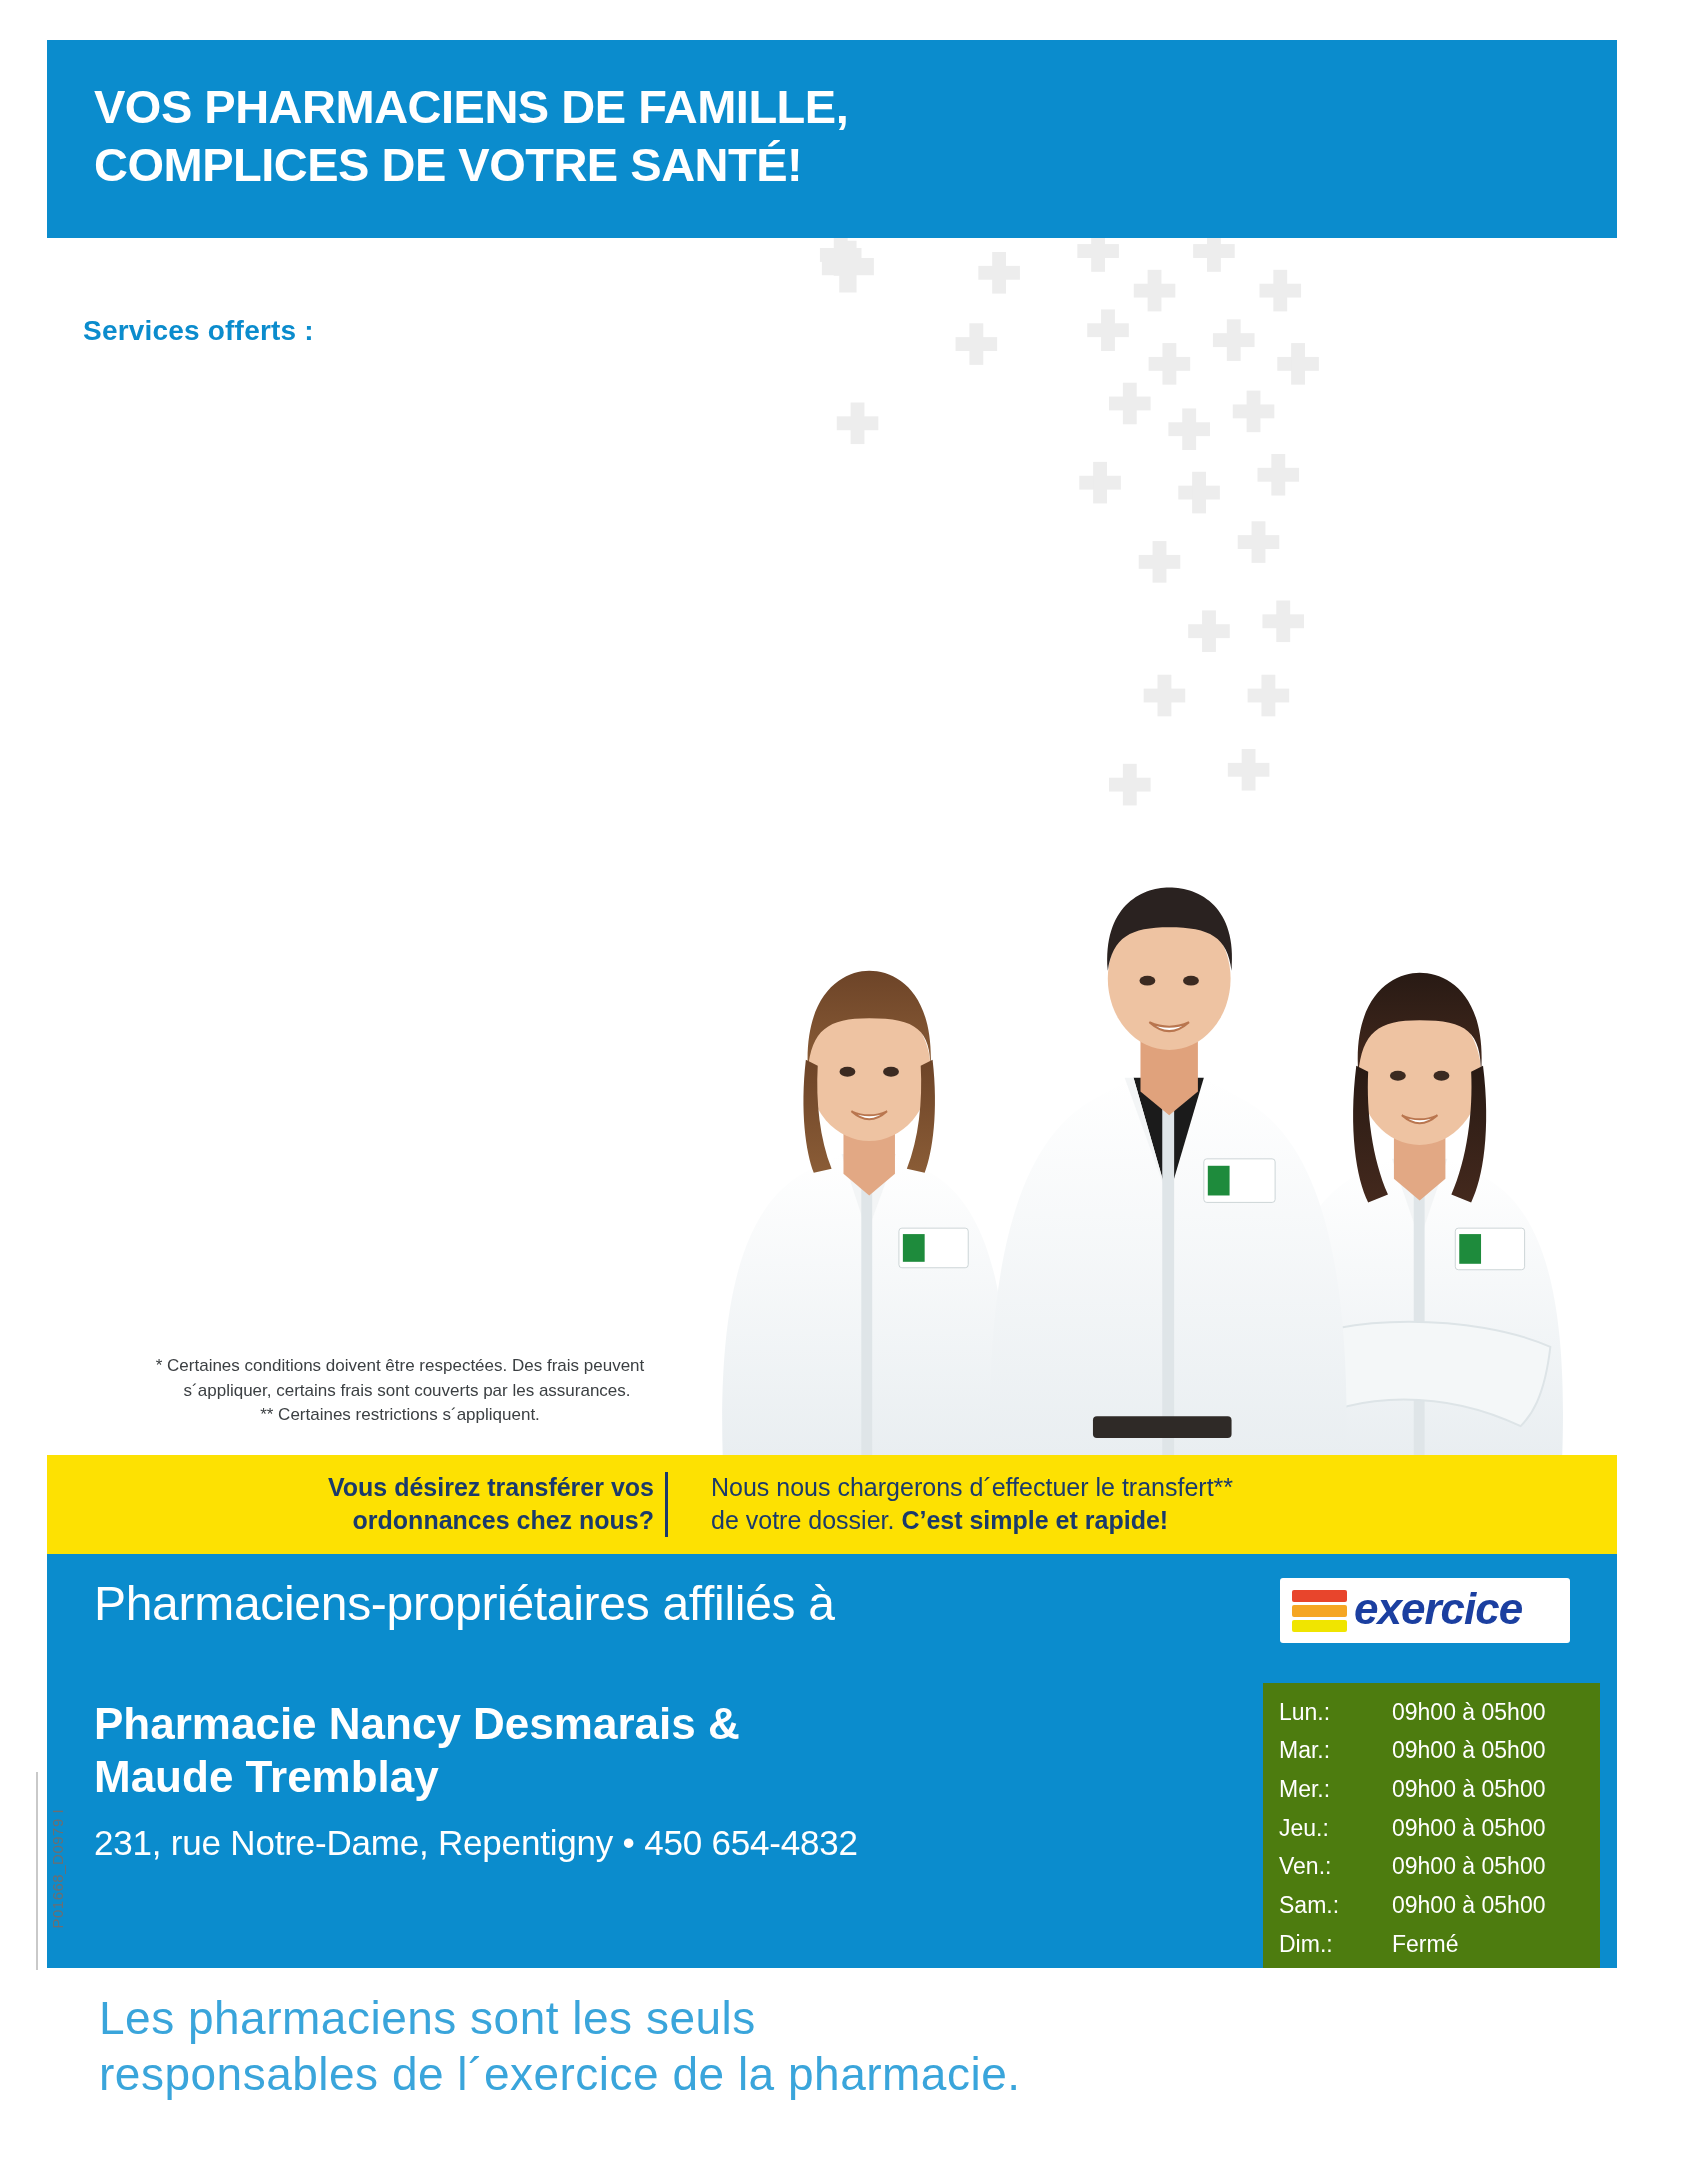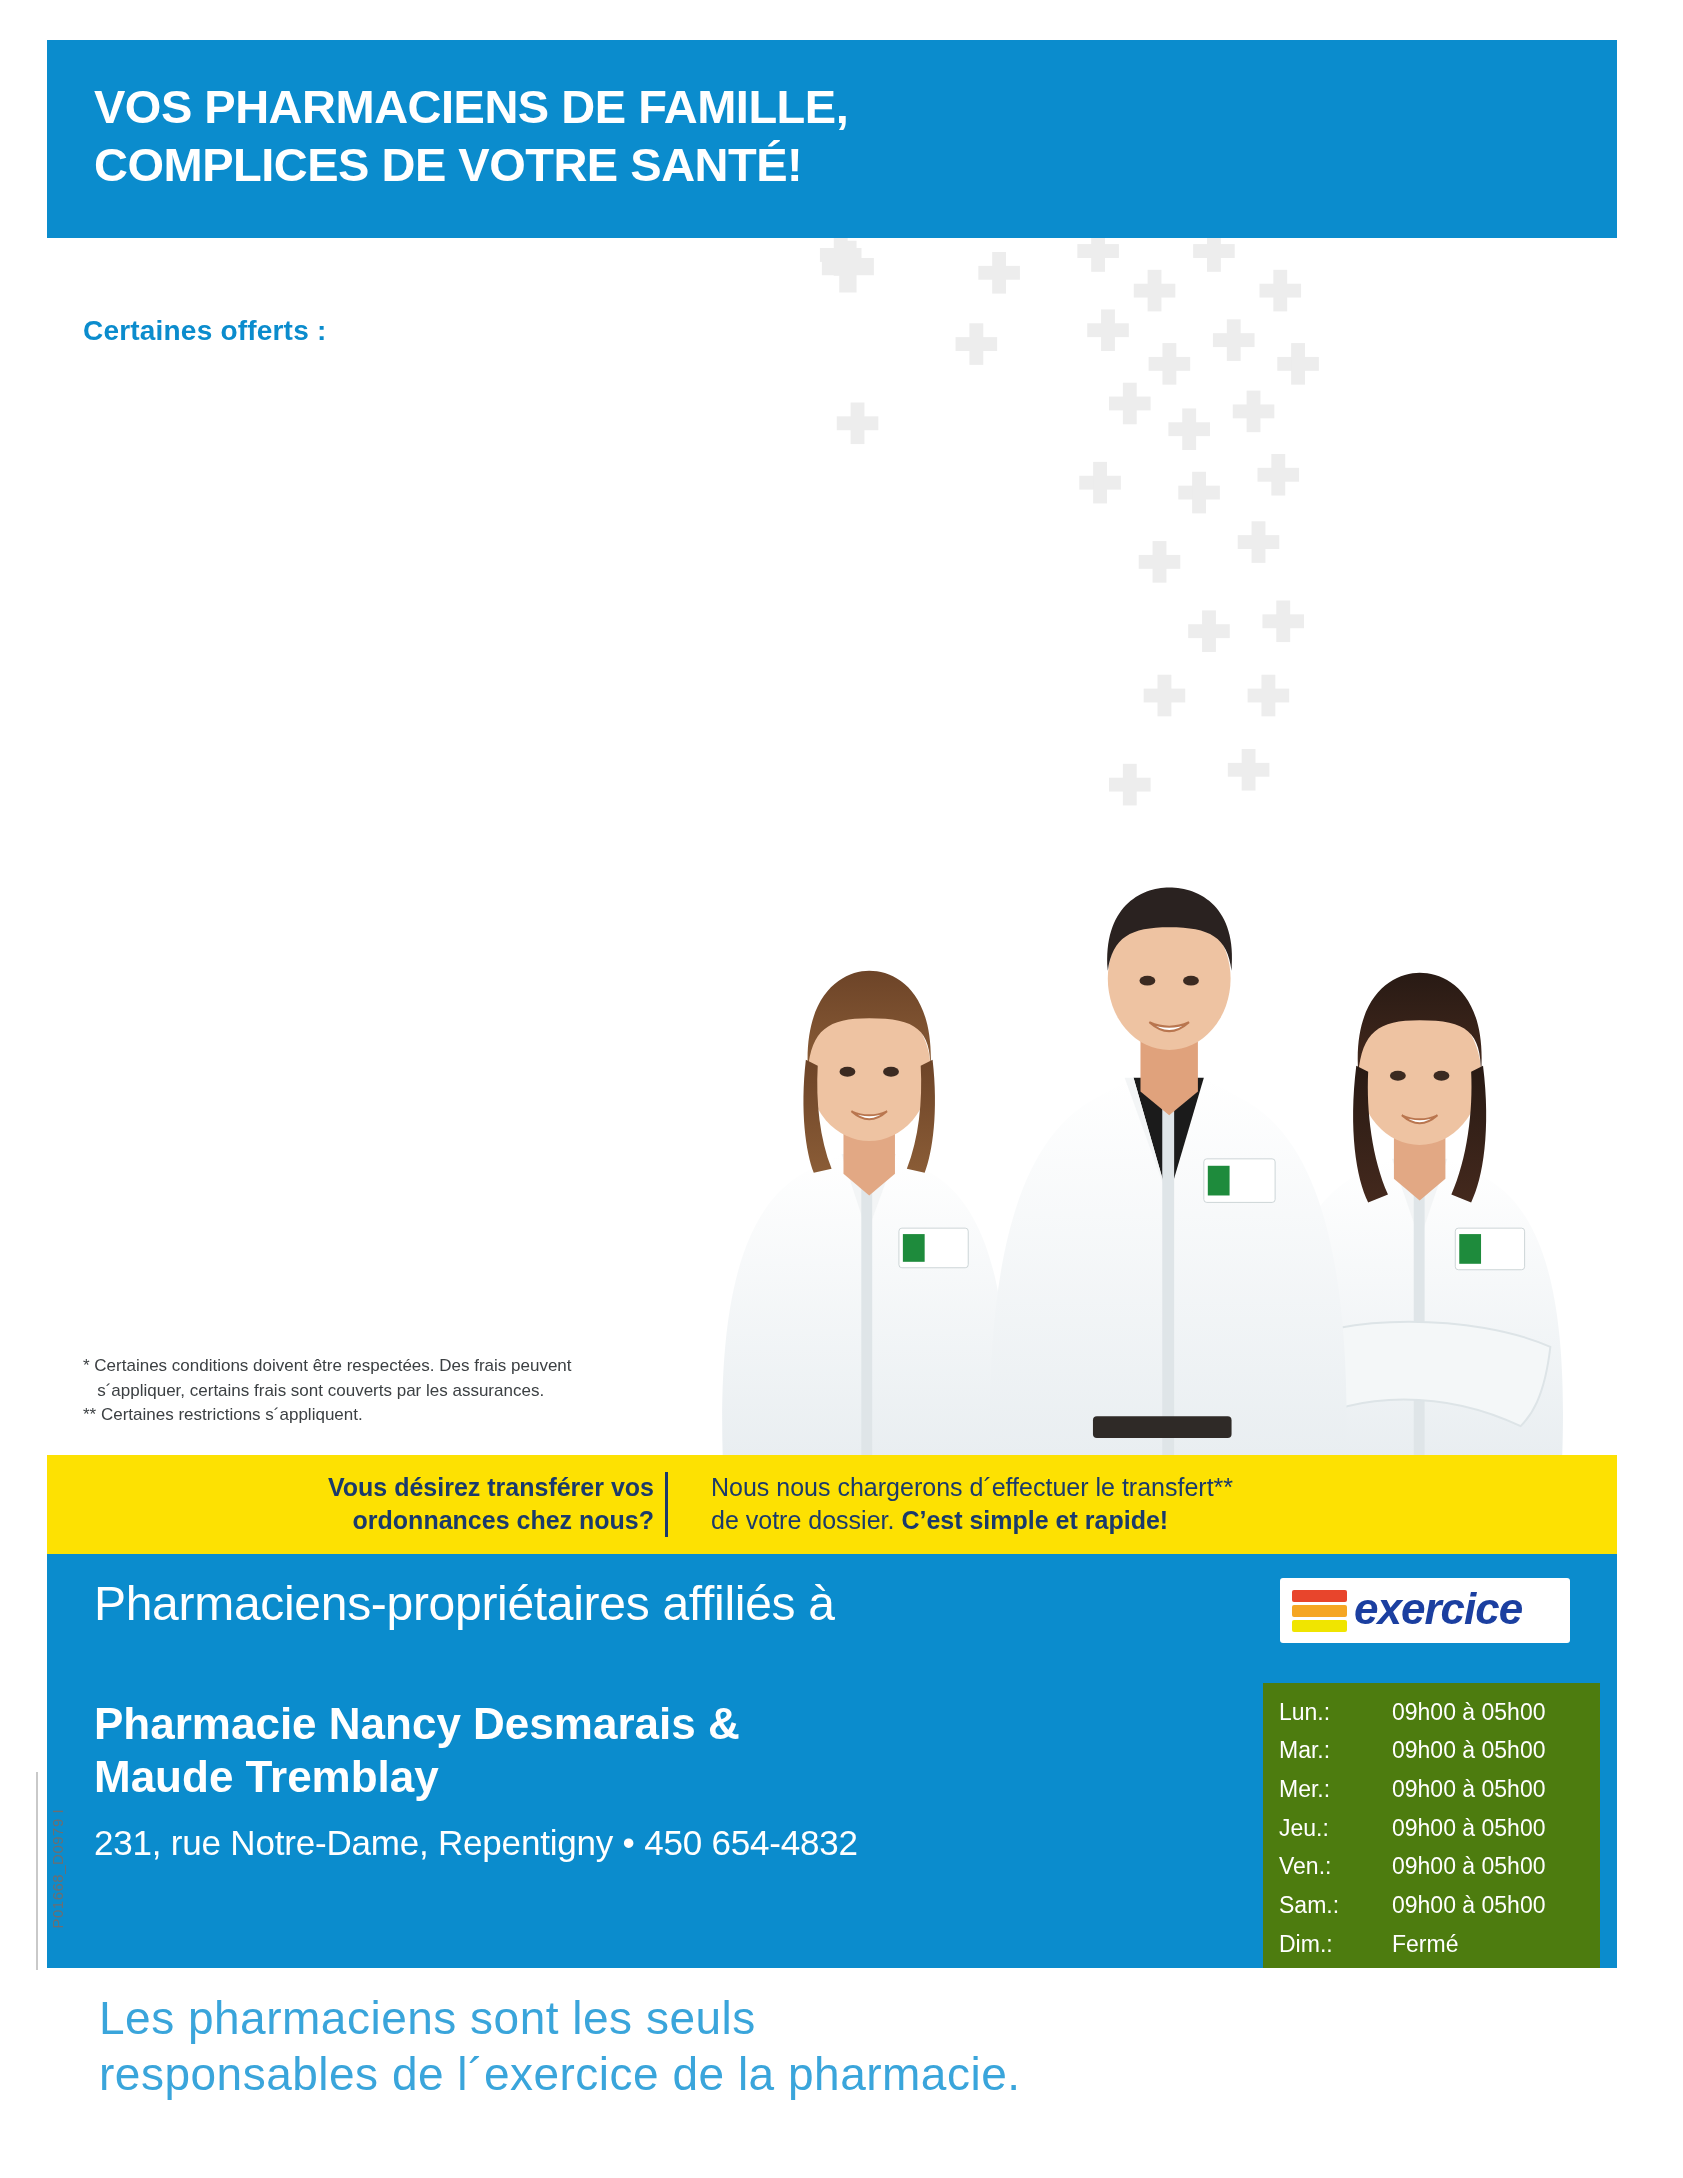--- a/index.html
+++ b/index.html
@@ -80,21 +80,21 @@
   
   .footnotes {
     position: absolute;
     left: 83px;
     top: 1354px;
     width: 634px;
     color: #3c4043;
     font-size: 17px;
     line-height: 1.45;
   }
-  .footnotes div { white-space: pre; }
+  .footnotes div { white-space: pre; text-align: center; }
 
   
   .yellow-band {
     position: absolute;
     left: 47px;
     top: 1455px;
     width: 1570px;
     height: 99px;
     background: #fde102;
   }
@@ -273,21 +273,21 @@
 <body>
 
 <div class="page">
 
   <div class="header-band"></div>
   <div class="header-title">
     <span>VOS PHARMACIENS DE FAMILLE,</span>
     <span class="l2">COMPLICES DE VOTRE SANTÉ!</span>
   </div>
 
-  <div class="services-label">Certaines offerts :</div>
+  <div class="services-label">Services offerts :</div>
 
   <div class="cross-field">
     <svg width="792" height="723" viewBox="0 0 800 730">
       <g fill="#ededed">
 
         <path d="M0,0 h14 v-14 h14 v14 h14 v14 h-14 v14 h-14 v-14 h-14 z" transform="translate(10,20) scale(1.25)"></path>
         <g>
           <rect x="8" y="10" width="42" height="14"></rect>
             <rect x="22" y="-4" width="14" height="42"></rect>
           <rect x="168" y="28" width="42" height="14"></rect>

